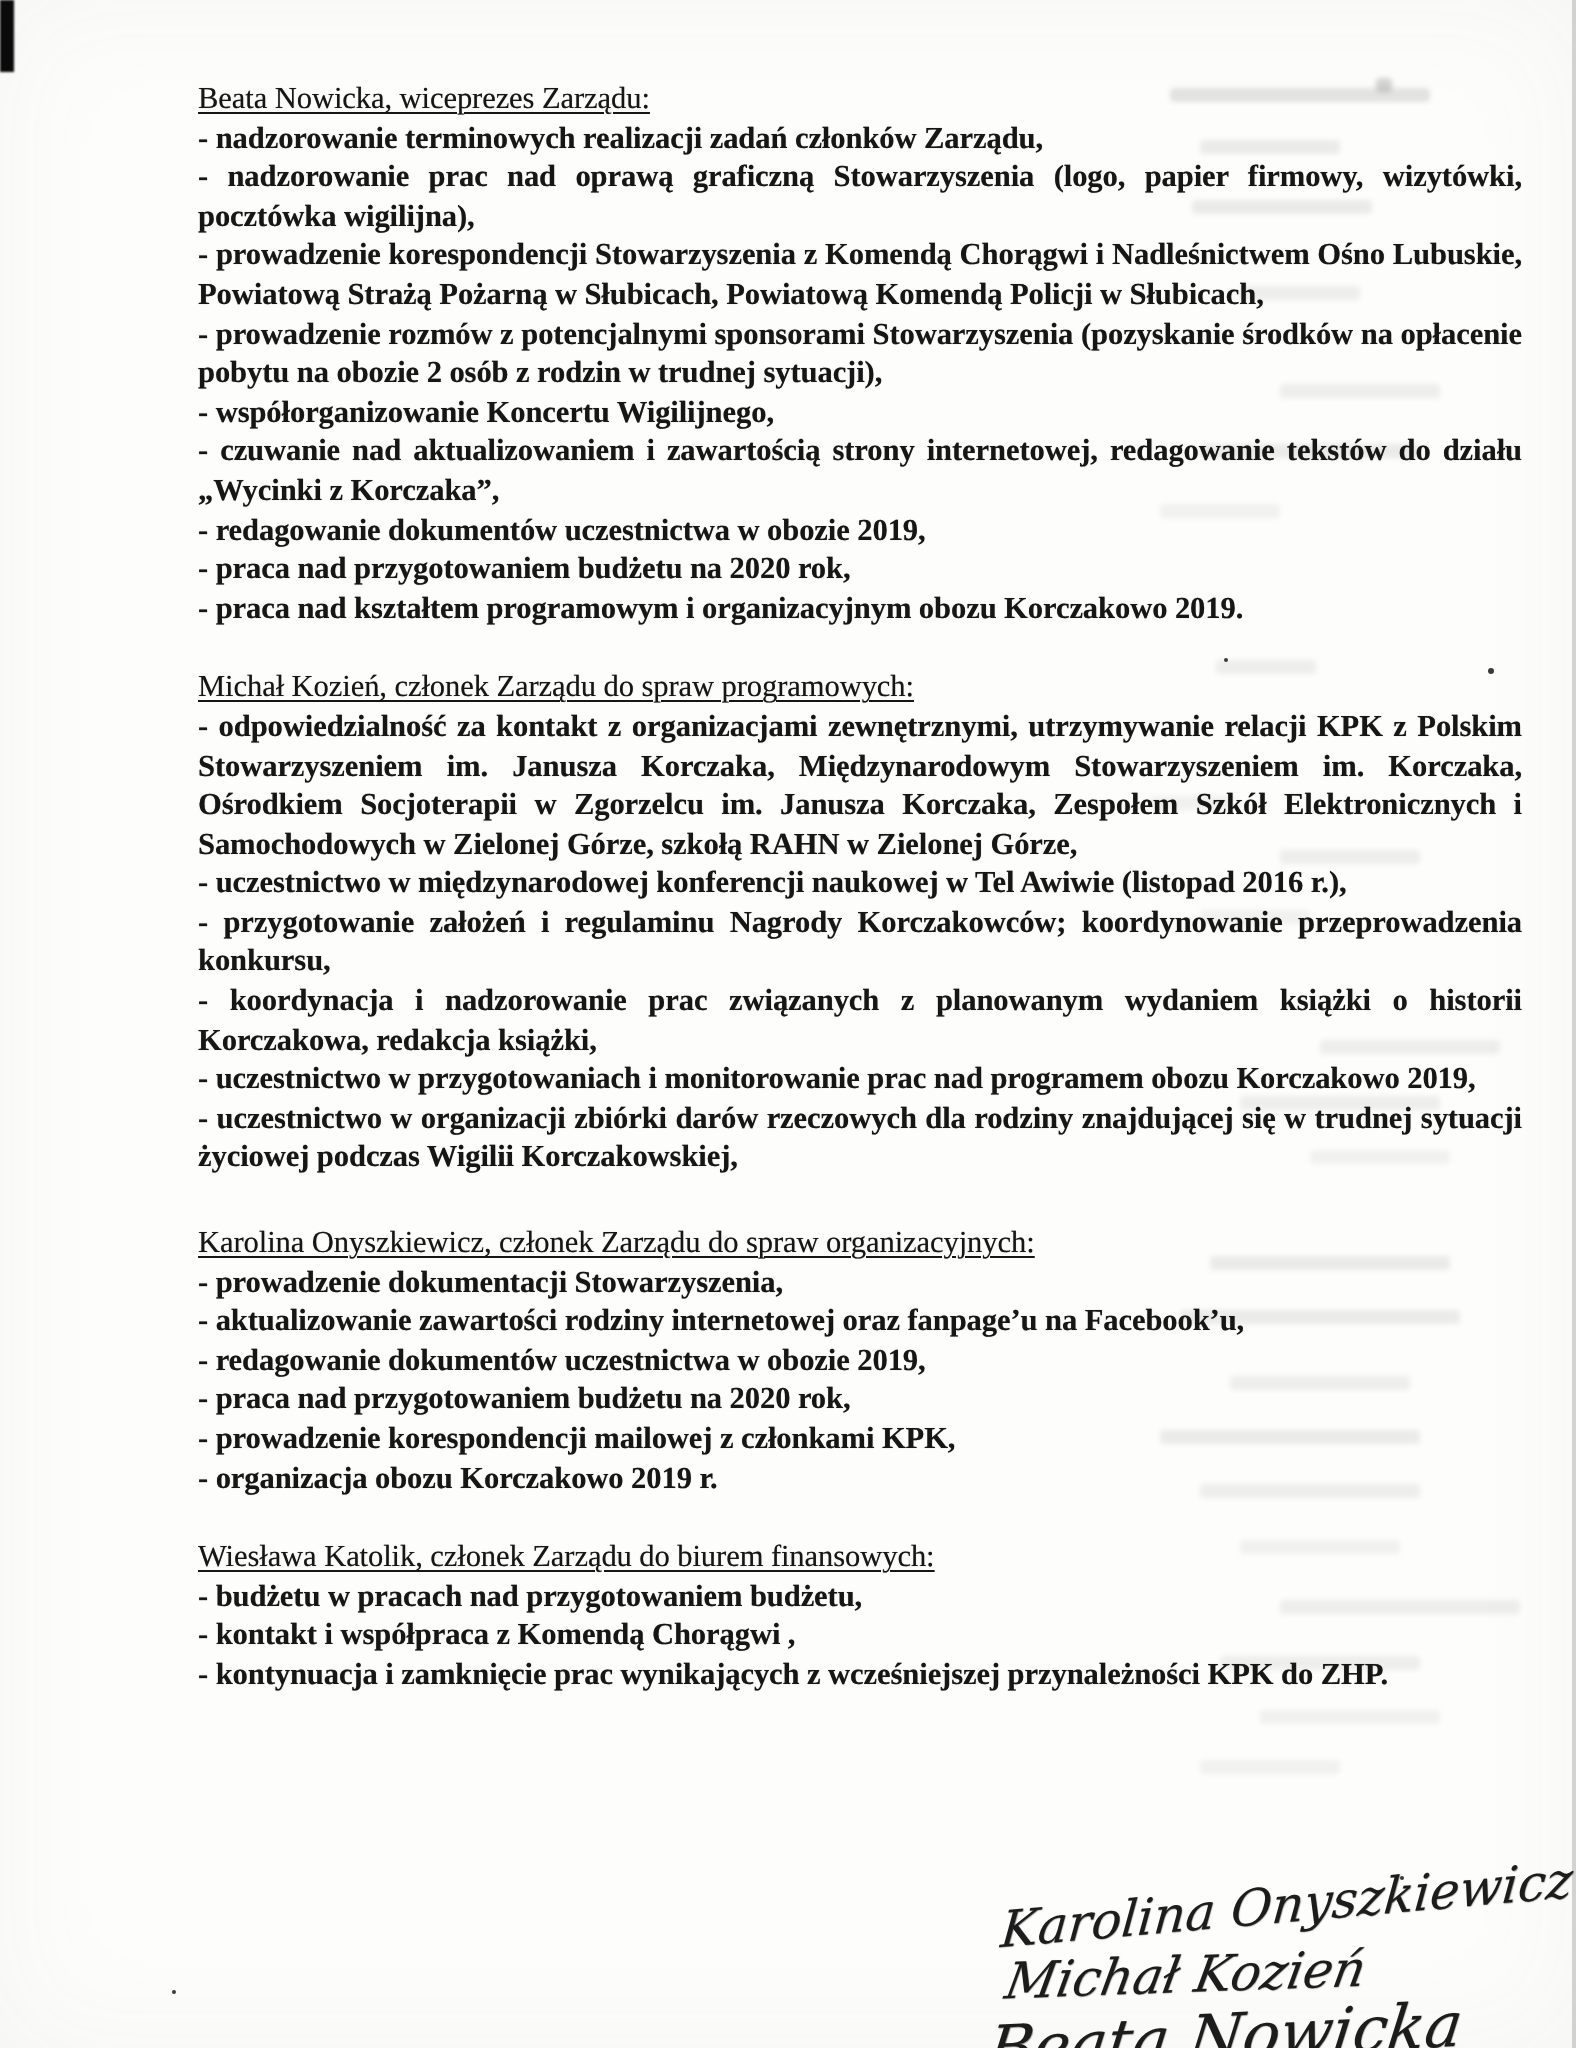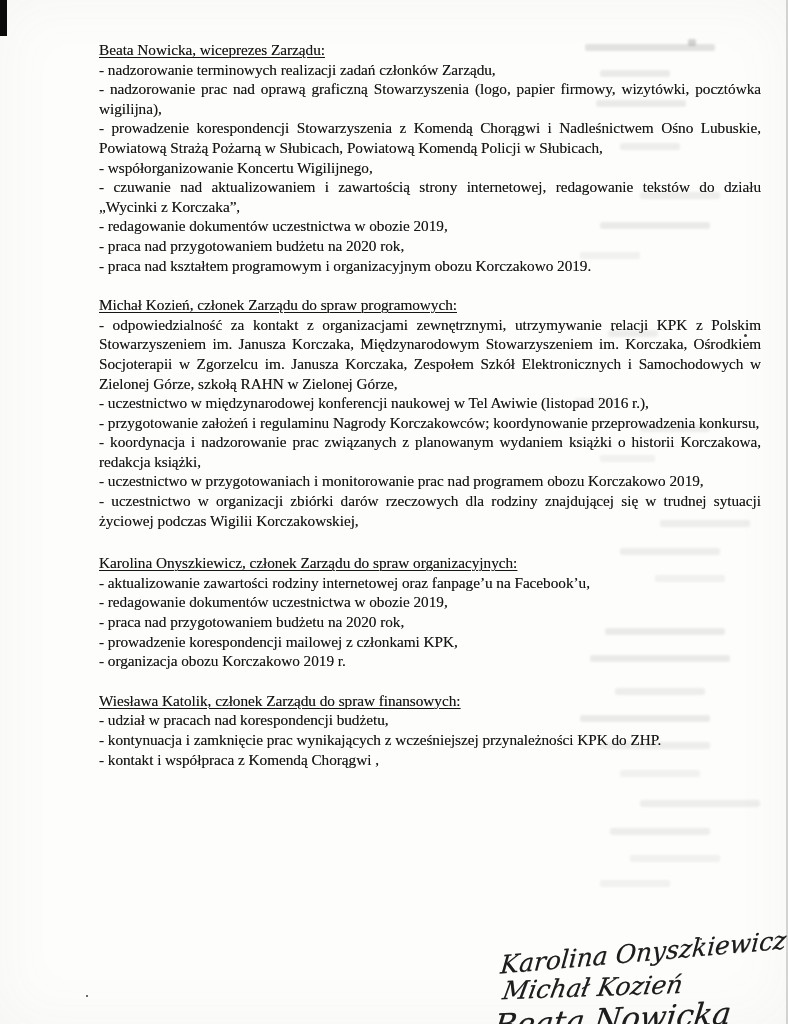--- a/index.html
+++ b/index.html
@@ -32,20 +32,21 @@
     font-size: 15.3px;
     font-weight: normal;
     margin: 0;
     text-decoration: underline;
     text-underline-offset: 2px;
     text-decoration-thickness: 1px;
   }
   .duty {
     margin: 0;
     text-align: justify;
+    font-weight: bold;
   }
   
   .corner-bar {
     position: absolute;
     left: 0; top: 0;
     width: 7px; height: 36px;
     background: #0a0a0a;
     filter: blur(0.4px);
   }
   .edge-line {
@@ -118,51 +119,53 @@
       <div class="speck" style="left: 86px; top: 995px; width: 2px; height: 2px;"></div>
     </div>
 
   <div class="content">
 
     <div class="section s1">
       <h2 class="heading">Beata Nowicka, wiceprezes Zarządu:</h2>
       <p class="duty">- nadzorowanie terminowych realizacji zadań członków Zarządu,</p>
       <p class="duty">- nadzorowanie prac nad oprawą graficzną Stowarzyszenia (logo, papier firmowy, wizytówki, pocztówka wigilijna),</p>
       <p class="duty">- prowadzenie korespondencji Stowarzyszenia z Komendą Chorągwi i Nadleśnictwem Ośno Lubuskie, Powiatową Strażą Pożarną w Słubicach, Powiatową Komendą Policji w Słubicach,</p>
+      <p class="duty">- prowadzenie rozmów z potencjalnymi sponsorami Stowarzyszenia (pozyskanie środków na opłacenie pobytu na obozie 2 osób z rodzin w trudnej sytuacji),</p>
       <p class="duty">- współorganizowanie Koncertu Wigilijnego,</p>
       <p class="duty">- czuwanie nad aktualizowaniem i zawartością strony internetowej, redagowanie tekstów do działu „Wycinki z Korczaka”,</p>
       <p class="duty">- redagowanie dokumentów uczestnictwa w obozie 2019,</p>
       <p class="duty">- praca nad przygotowaniem budżetu na 2020 rok,</p>
       <p class="duty">- praca nad kształtem programowym i organizacyjnym obozu Korczakowo 2019.</p>
     </div>
 
     <div class="section s2">
       <h2 class="heading">Michał Kozień, członek Zarządu do spraw programowych:</h2>
       <p class="duty">- odpowiedzialność za kontakt z organizacjami zewnętrznymi, utrzymywanie relacji KPK z Polskim Stowarzyszeniem im. Janusza Korczaka, Międzynarodowym Stowarzyszeniem im. Korczaka, Ośrodkiem Socjoterapii w Zgorzelcu im. Janusza Korczaka, Zespołem Szkół Elektronicznych i Samochodowych w Zielonej Górze, szkołą RAHN w Zielonej Górze,</p>
       <p class="duty">- uczestnictwo w międzynarodowej konferencji naukowej w Tel Awiwie (listopad 2016 r.),</p>
       <p class="duty">- przygotowanie założeń i regulaminu Nagrody Korczakowców; koordynowanie przeprowadzenia konkursu,</p>
       <p class="duty">- koordynacja i nadzorowanie prac związanych z planowanym wydaniem książki o historii Korczakowa, redakcja książki,</p>
       <p class="duty">- uczestnictwo w przygotowaniach i monitorowanie prac nad programem obozu Korczakowo 2019,</p>
       <p class="duty">- uczestnictwo w organizacji zbiórki darów rzeczowych dla rodziny znajdującej się w trudnej sytuacji życiowej podczas Wigilii Korczakowskiej,</p>
     </div>
 
     <div class="section s3">
       <h2 class="heading">Karolina Onyszkiewicz, członek Zarządu do spraw organizacyjnych:</h2>
+      <p class="duty">- prowadzenie dokumentacji Stowarzyszenia,</p>
       <p class="duty">- aktualizowanie zawartości rodziny internetowej oraz fanpage’u na Facebook’u,</p>
       <p class="duty">- redagowanie dokumentów uczestnictwa w obozie 2019,</p>
       <p class="duty">- praca nad przygotowaniem budżetu na 2020 rok,</p>
       <p class="duty">- prowadzenie korespondencji mailowej z członkami KPK,</p>
       <p class="duty">- organizacja obozu Korczakowo 2019 r.</p>
     </div>
 
     <div class="section s4">
-      <h2 class="heading">Wiesława Katolik, członek Zarządu do spraw finansowych:</h2>
-      <p class="duty">- udział w pracach nad korespondencji budżetu,</p>
+      <h2 class="heading">Wiesława Katolik, członek Zarządu do biurem finansowych:</h2>
+      <p class="duty">- budżetu w pracach nad przygotowaniem budżetu,</p>
+      <p class="duty">- kontakt i współpraca z Komendą Chorągwi ,</p>
       <p class="duty">- kontynuacja i zamknięcie prac wynikających z wcześniejszej przynależności KPK do ZHP.</p>
-      <p class="duty">- kontakt i współpraca z Komendą Chorągwi ,</p>
     </div>
 
   </div>
 
   <div class="signature sig1">Karolina Onyszkiewicz</div>
   <div class="signature sig2">Michał Kozień</div>
   <div class="signature sig3">Beata Nowicka</div>
 
 </div>
 

